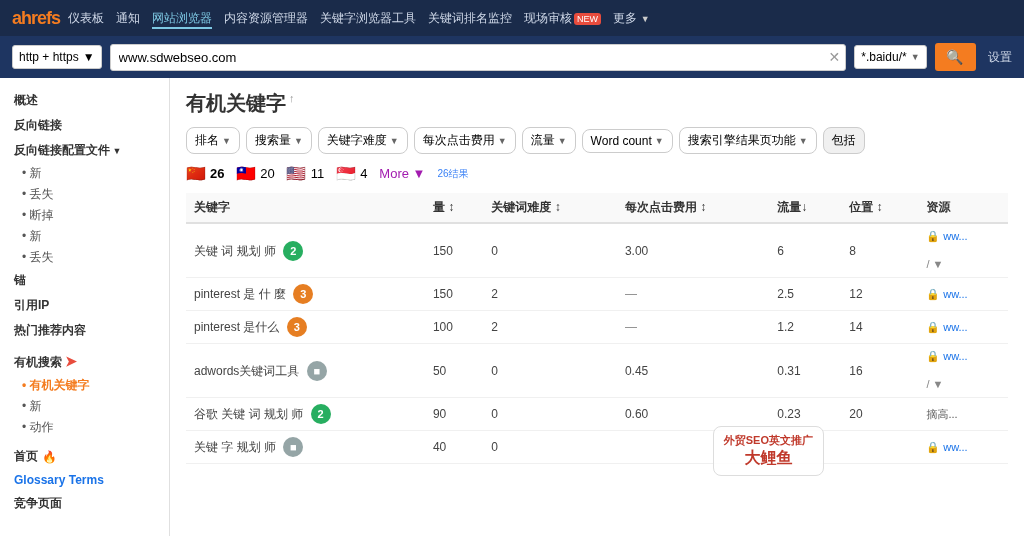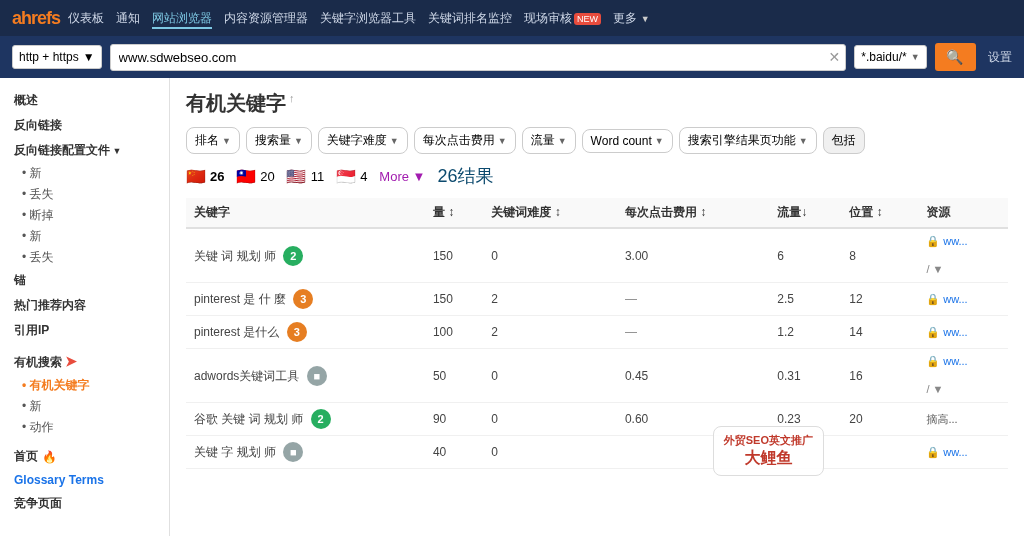--- a/index.html
+++ b/index.html
@@ -211,22 +211,22 @@
       cursor: pointer;
     }
     .flag-item.active { font-weight: bold; }
     .flag-emoji { font-size: 16px; }
     .more-btn {
       color: #a21caf;
       cursor: pointer;
       font-size: 13px;
     }
     .results-count {
-      color: #0c4a6e;
-      font-size: 18px;
+      color: #3b82f6;
+      font-size: 10px;
     }
 
     
     .data-table {
       width: 100%;
       border-collapse: collapse;
       font-size: 12px;
     }
     .data-table th {
       background: #f9f9f9;
@@ -329,22 +329,22 @@
   <div class="sidebar">
     <div class="sidebar-section-title">概述</div>
     <div class="sidebar-section-title">反向链接</div>
     <div class="sidebar-section-title with-arrow">反向链接配置文件</div>
     <div class="sidebar-item bullet">新</div>
     <div class="sidebar-item bullet">丢失</div>
     <div class="sidebar-item bullet">断掉</div>
     <div class="sidebar-item bullet">新</div>
     <div class="sidebar-item bullet">丢失</div>
     <div class="sidebar-section-title">锚</div>
+    <div class="sidebar-section-title">引用IP</div>
     <div class="sidebar-section-title">热门推荐内容</div>
-    <div class="sidebar-section-title">引用IP</div>
     <div class="sidebar-divider"></div>
     <div class="sidebar-section-title" style="color:#333">有机搜索 <span style="color:#e84c3d;font-size:14px">➤</span></div>
     <div class="sidebar-item bullet active">有机关键字</div>
     <div class="sidebar-item bullet">新</div>
     <div class="sidebar-item bullet">动作</div>
     <div class="sidebar-divider"></div>
     <div class="sidebar-section-title sidebar-icon-item">首页 <span class="fire-icon">🔥</span></div>
     <div class="sidebar-section-title" style="color:#1a73e8">Glossary Terms</div>
     <div class="sidebar-section-title">竞争页面</div>
 

